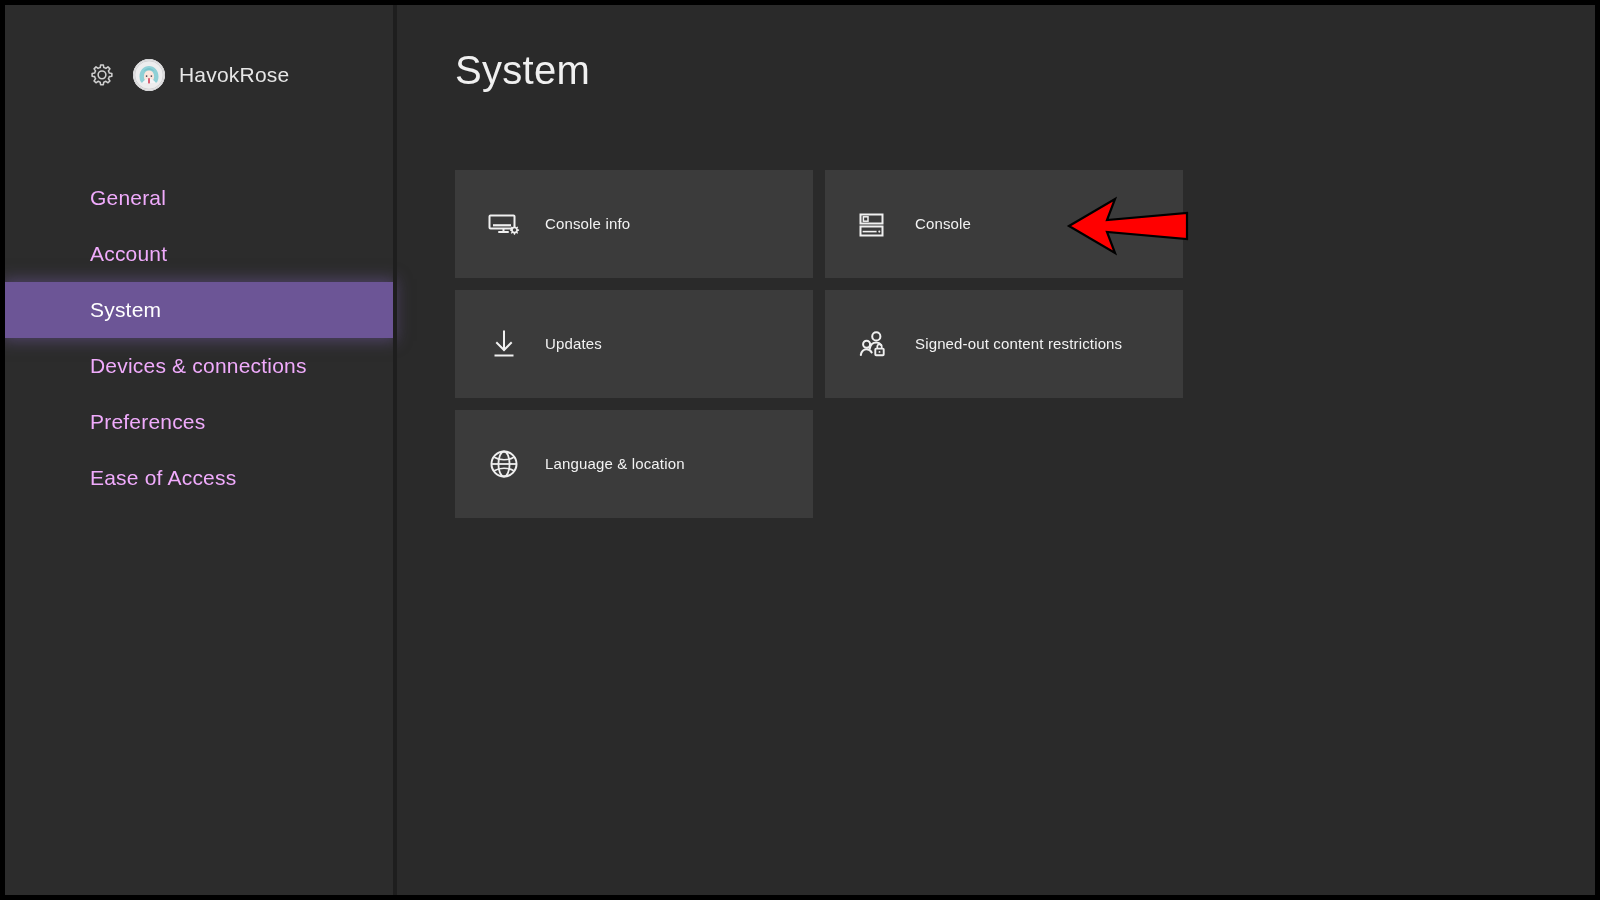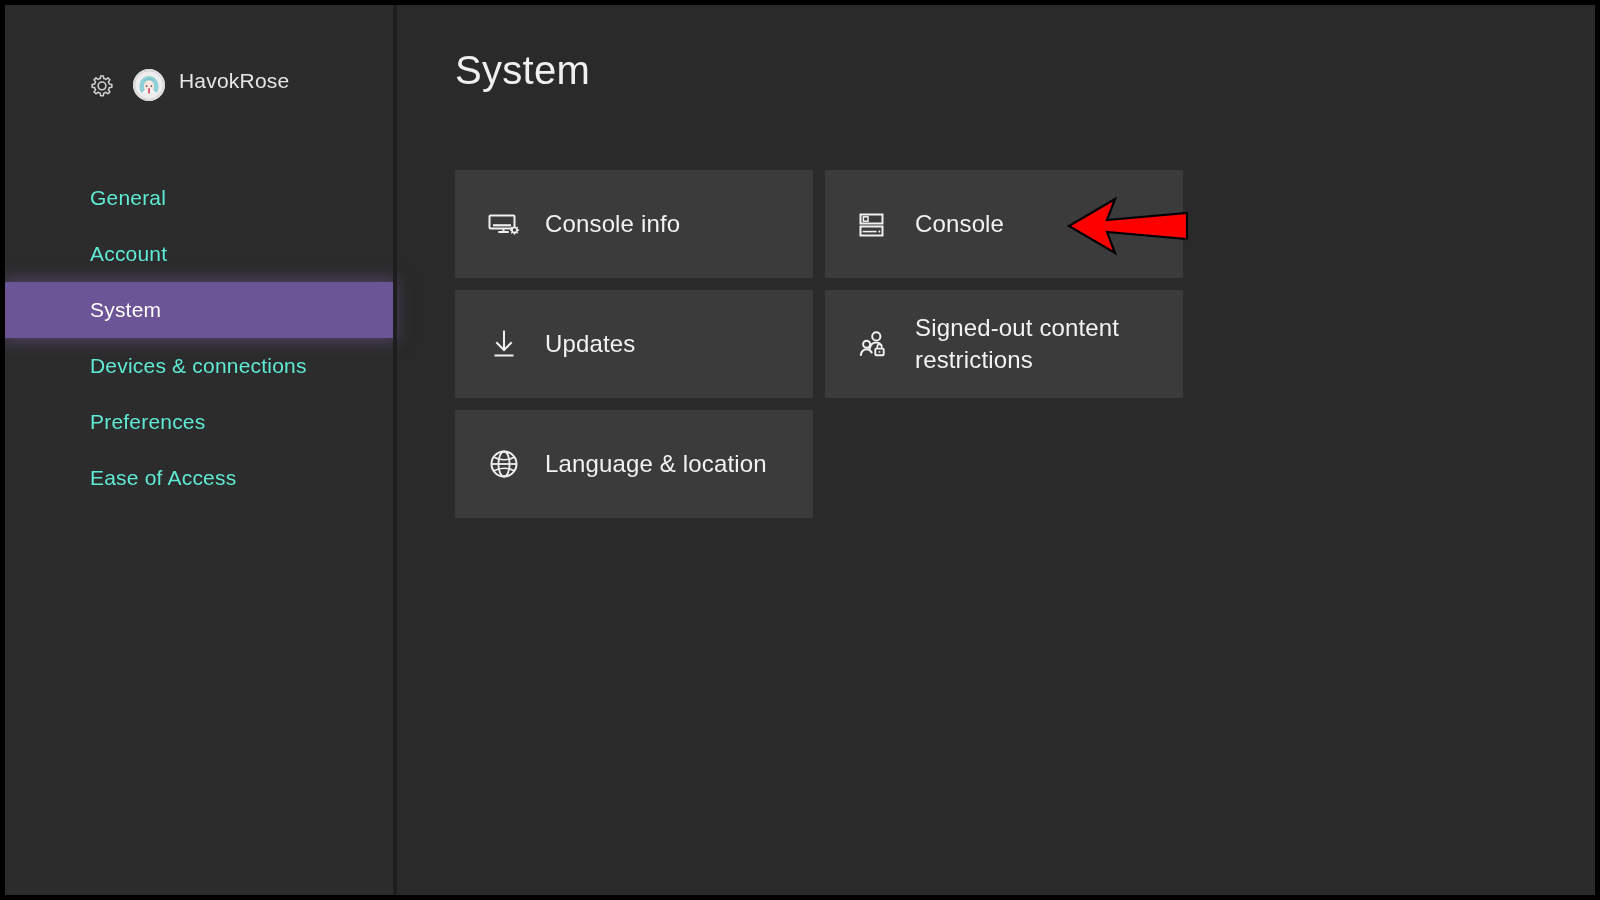--- a/index.html
+++ b/index.html
@@ -44,23 +44,23 @@
     left: 388px;
     top: 0;
     width: 4px;
     height: 890px;
     background: #1e1e1e;
   }
 
   #profile {
     position: absolute;
     left: 80px;
-    top: 64px;
-    display: flex;
-    align-items: flex-start;
+    top: 48px;
+    display: flex;
+    align-items: center;
     gap: 14px;
     height: 44px;
   }
   #profile .gear-wrap {
     width: 34px;
     height: 34px;
     display: flex;
     align-items: center;
     justify-content: center;
   }
@@ -86,21 +86,21 @@
     top: 165px;
     width: 388px;
   }
   .nav-item {
     position: relative;
     height: 56px;
     display: flex;
     align-items: center;
     padding-left: 85px;
     box-sizing: border-box;
-    color: #5eead4;
+    color: #f0abfc;
     font-size: 21px;
     letter-spacing: 0.2px;
     white-space: nowrap;
   }
   .nav-item.selected {
     background: #6c5596;
     box-shadow: 0 0 14px 3px rgba(108, 85, 150, 0.55);
     color: #ffffff;
   }
 
@@ -149,21 +149,21 @@
   .tile-icon {
     width: 38px;
     height: 38px;
     flex: 0 0 auto;
     display: flex;
     align-items: center;
     justify-content: center;
   }
   .tile-label {
     color: #f2f2f2;
-    font-size: 24px;
+    font-size: 15px;
     line-height: 1.32;
     letter-spacing: 0.15px;
     max-width: 240px;
   }
 
   
   #annotation-arrow {
     position: absolute;
     left: 662px;
     top: 186px;

